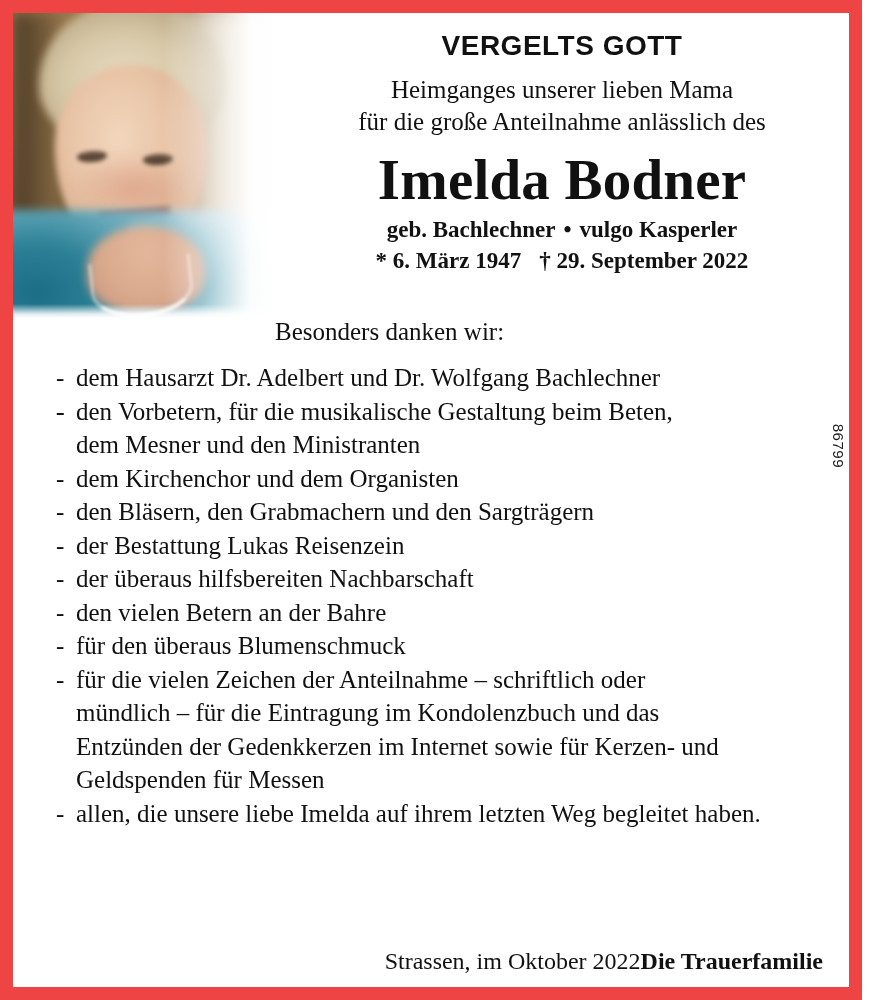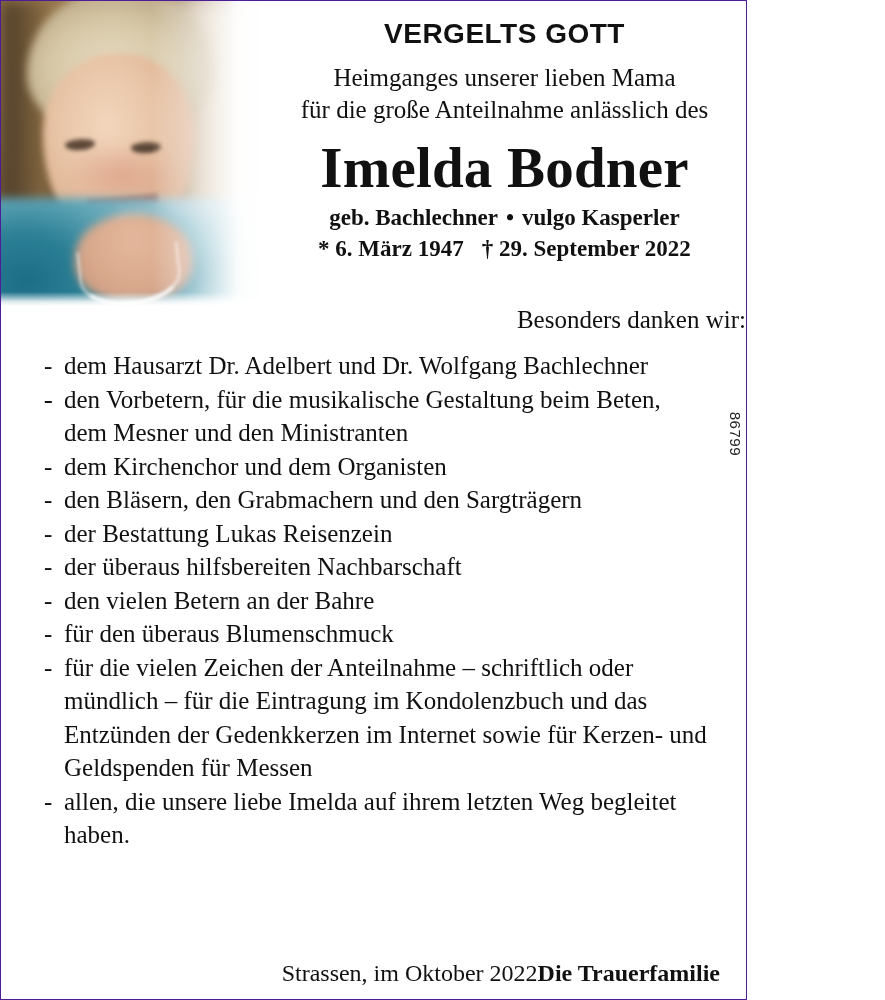--- a/index.html
+++ b/index.html
@@ -12,24 +12,24 @@
     width: 885px;
     height: 1000px;
     overflow: hidden;
     font-family: "Liberation Serif", "DejaVu Serif", serif;
   }
 
   
   .notice {
     position: relative;
     box-sizing: border-box;
-    width: 747px;
+    width: 862px;
     height: 1000px;
-    background: #4c1d95;
-    padding: 1px;
+    background: #ef4444;
+    padding: 13px;
   }
   .notice-inner {
     position: relative;
     box-sizing: border-box;
     width: 100%;
     height: 100%;
     background: #ffffff;
     overflow: hidden;
   }
 
@@ -213,21 +213,21 @@
   }
   .dates .sep { display: inline-block; width: 18px; }
   .name-sub .bullet { display: inline-block; padding: 0 8px; }
 
   
   .thanks-intro {
     position: absolute;
     left: 262px;
     right: 0;
     top: 305px;
-    text-align: right;
+    text-align: left;
     font-size: 25px;
     color: #111;
   }
 
   
   .list {
     position: absolute;
     left: 43px;
     right: 26px;
     top: 348px;

